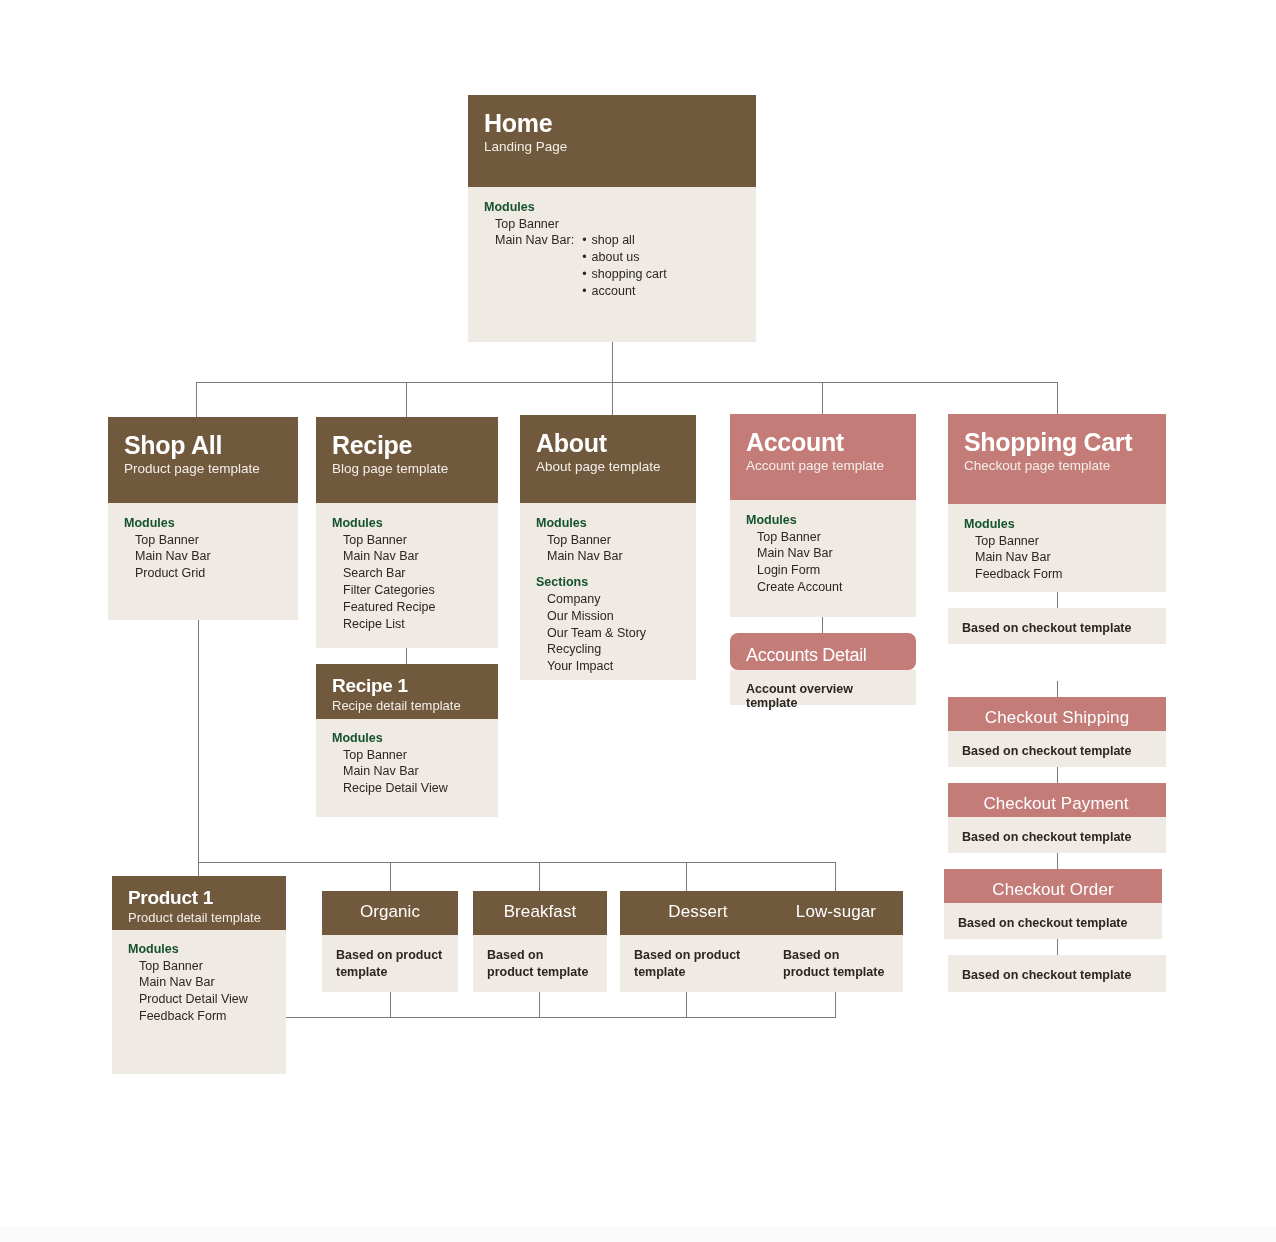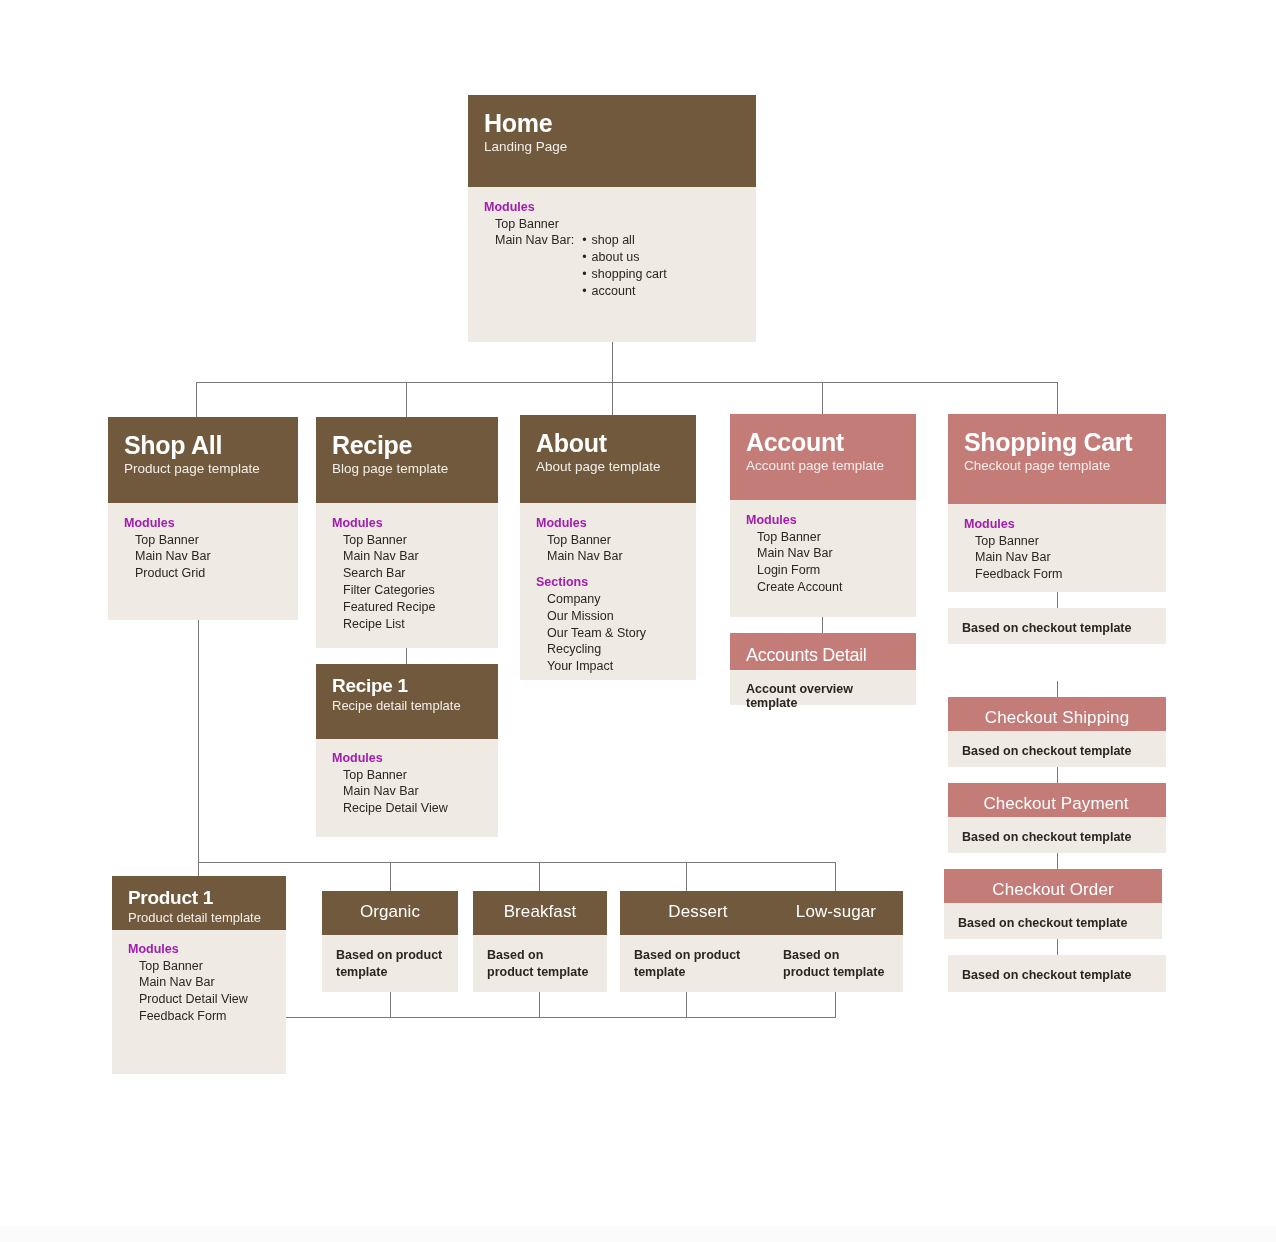--- a/index.html
+++ b/index.html
@@ -106,21 +106,21 @@
   
   .card.mid .title { font-size: 19px; font-weight: 700; }
   .card.mid .subtitle { font-size: 13px; }
   .card.mid .head { padding: 11px 14px 11px 16px; }
   .card.mid .body { padding: 11px 14px 14px 16px; }
 
   
   .mlabel {
     font-size: 12.5px;
     font-weight: 700;
-    color: #a21caf;
+    color: #14532d;
     line-height: 1.32;
     margin: 0;
   }
   .mlabel.spaced { margin-top: 9px; }
   ul.mlist {
     list-style: none;
     margin: 0;
     padding: 0 0 0 11px;
   }
   ul.mlist li {
@@ -283,21 +283,21 @@
       <ul class="mlist">
         <li>Top Banner</li>
         <li>Main Nav Bar</li>
         <li>Login Form</li>
         <li>Create Account</li>
       </ul>
     </div>
   </div>
 
   <div class="card rose sub" style="left:730px; top:633px; width:186px;">
-    <div class="head" style="height:37px;">
+    <div class="head" style="height:37px;border-radius:8px;">
       <p class="title">Accounts Detail</p>
     </div>
     <div class="body" style="height:35px; padding:12px 14px 12px 16px;">
       <p class="note">Account overview template</p>
     </div>
   </div>
 
   <div class="card rose" style="left:948px; top:414px; width:218px;">
     <div class="head" style="height:90px;">
       <p class="title">Shopping Cart</p>
@@ -346,21 +346,21 @@
     </div>
   </div>
 
   <div class="card rose leaf" style="left:948px; top:955px; width:218px;">
     <div class="body" style="height:37px;">
       <p class="note">Based on checkout template</p>
     </div>
   </div>
 
   <div class="card mid" style="left:316px; top:664px; width:182px;">
-    <div class="head" style="height:75px;">
+    <div class="head" style="height:55px;">
       <p class="title">Recipe 1</p>
       <p class="subtitle">Recipe detail template</p>
     </div>
     <div class="body" style="height:98px;">
       <p class="mlabel">Modules</p>
       <ul class="mlist">
         <li>Top Banner</li>
         <li>Main Nav Bar</li>
         <li>Recipe Detail View</li>
       </ul>

